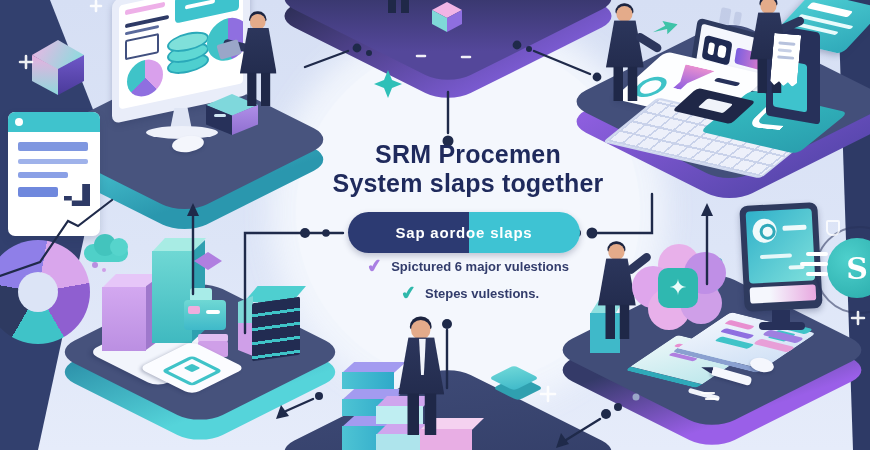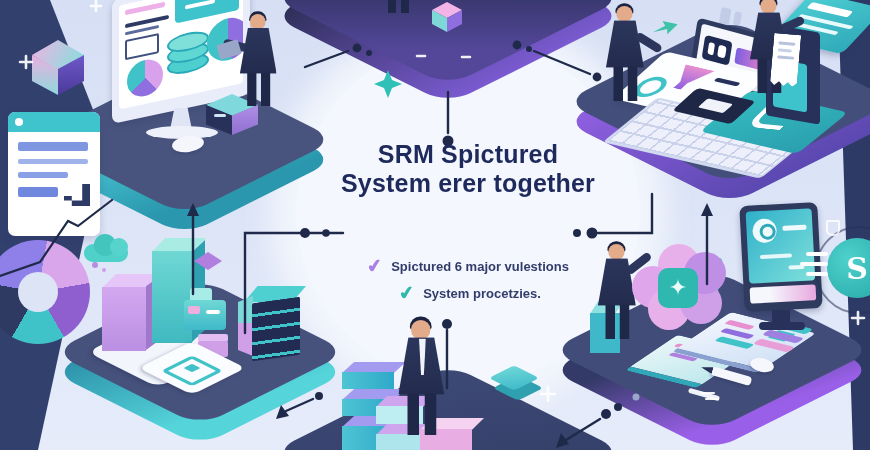--- a/index.html
+++ b/index.html
@@ -382,27 +382,30 @@
       <path d="M20 62 H32 M26 56 V68"></path>
       <path d="M91 6 H101 M96 1 V11"></path>
       <path d="M541 394 H555 M548 387 V401"></path>
       <path d="M852 318 H864 M858 312 V324"></path>
       <path d="M417 56 h8 M462 57 h8"></path>
       <path d="M702 393 h12 M706 399 h12" stroke-width="2.2"></path>
     </g>
   </svg>
 
   <div class="hub-title">
-    <div>SRM Spictured</div>
-    <div>System erer together</div>
-  </div>
-
+    <div>SRM Procemen</div>
+    <div>System slaps together</div>
+  </div>
+
+  <div class="pill">
+    <span>Sap aordoe slaps</span>
+  </div>
 
   <div class="chkrow" style="left:340px;top:257px;width:256px;justify-content:center;">
     <span class="chk" style="color:#a97fe3;">✔</span>
     <span>Spictured 6 major vulestions</span>
   </div>
   <div class="chkrow" style="left:360px;top:284px;width:220px;justify-content:center;">
     <span class="chk" style="color:#2fb8ab;">✔</span>
-    <span>System procetzies.</span>
+    <span>Stepes vulestions.</span>
   </div>
 
 </div>
 
 </body></html>

